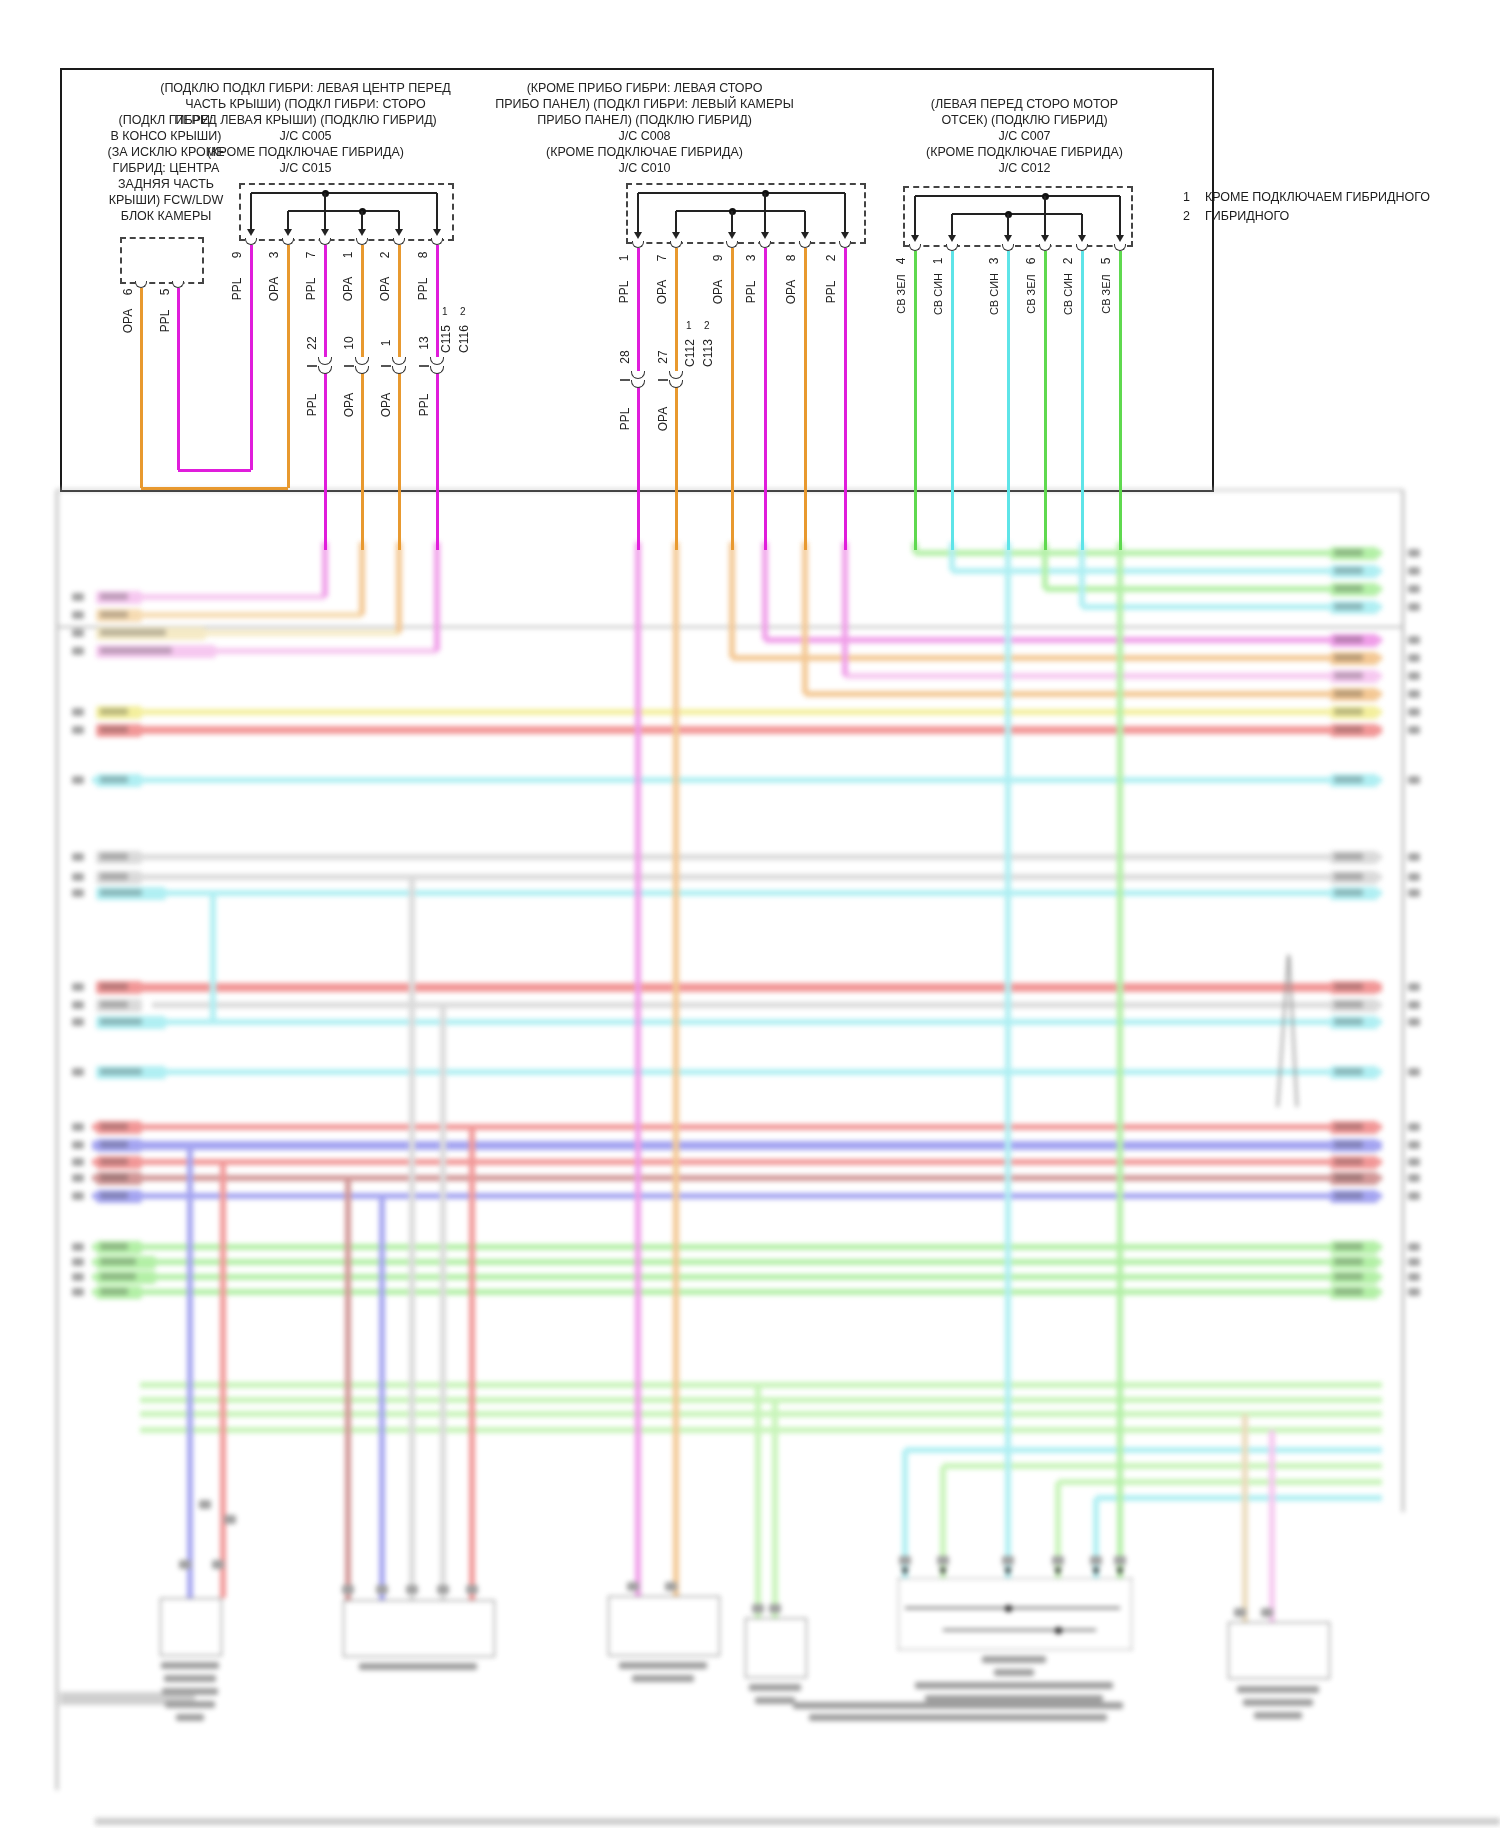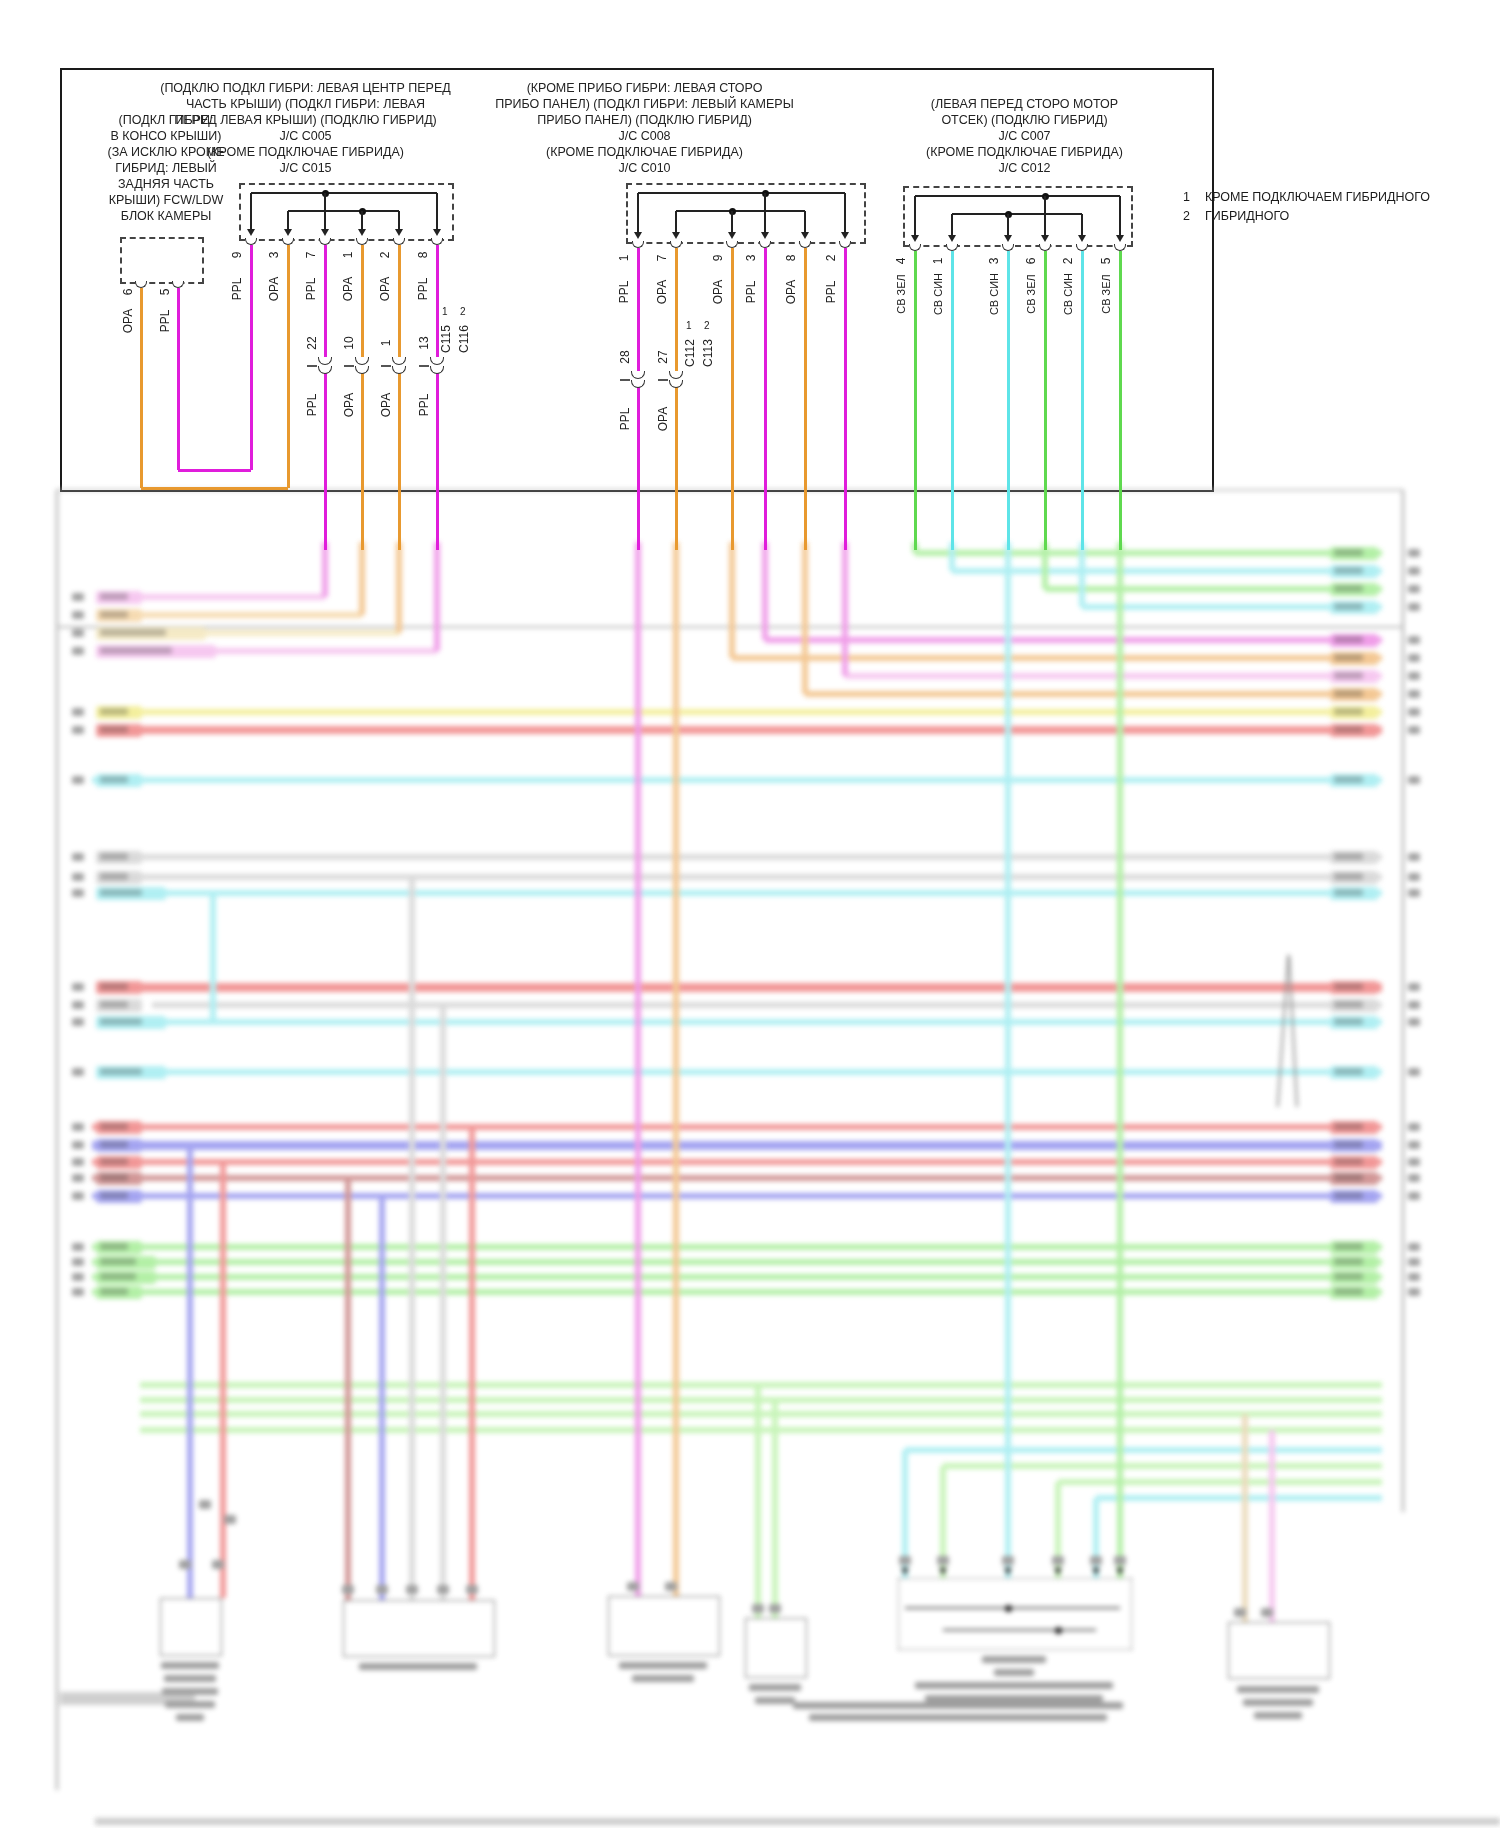--- a/index.html
+++ b/index.html
@@ -40,29 +40,29 @@
 <body>
 
 <div id="page">
 
   <div class="topbox"></div>
 
   <div class="hdr cam">
     <div>(ПОДКЛ ГИБРИ:</div>
     <div>В КОНСО КРЫШИ)</div>
     <div>(ЗА ИСКЛЮ КРОМЕ</div>
-    <div>ГИБРИД: ЛЕВЫЙ</div>
+    <div>ГИБРИД: ЦЕНТРА</div>
     <div>ЗАДНЯЯ ЧАСТЬ</div>
     <div>КРЫШИ) FCW/LDW</div>
     <div>БЛОК КАМЕРЫ</div>
   </div>
 
   <div class="hdr h005">
     <div>(ПОДКЛЮ ПОДКЛ ГИБРИ: ЛЕВАЯ ЦЕНТР ПЕРЕД</div>
-    <div>ЧАСТЬ КРЫШИ) (ПОДКЛ ГИБРИ: ЛЕВАЯ</div>
+    <div>ЧАСТЬ КРЫШИ) (ПОДКЛ ГИБРИ: СТОРО</div>
     <div>ПЕРЕД ЛЕВАЯ КРЫШИ) (ПОДКЛЮ ГИБРИД)</div>
     <div>J/C C005</div>
     <div>(КРОМЕ ПОДКЛЮЧАЕ ГИБРИДА)</div>
     <div>J/C C015</div>
   </div>
 
   <div class="hdr h008">
     <div>(КРОМЕ ПРИБО ГИБРИ: ЛЕВАЯ СТОРО</div>
     <div>ПРИБО ПАНЕЛ) (ПОДКЛ ГИБРИ: ЛЕВЫЙ КАМЕРЫ</div>
     <div>ПРИБО ПАНЕЛ) (ПОДКЛЮ ГИБРИД)</div>

